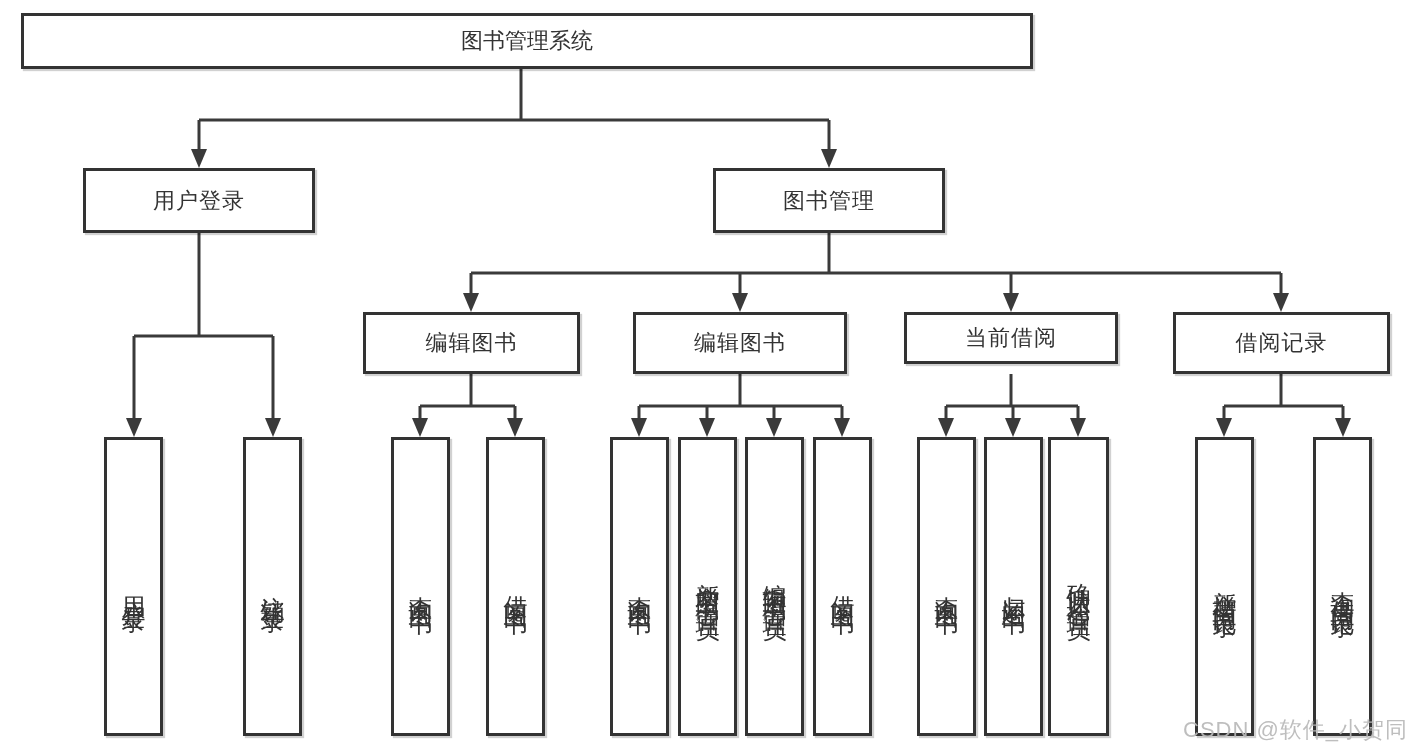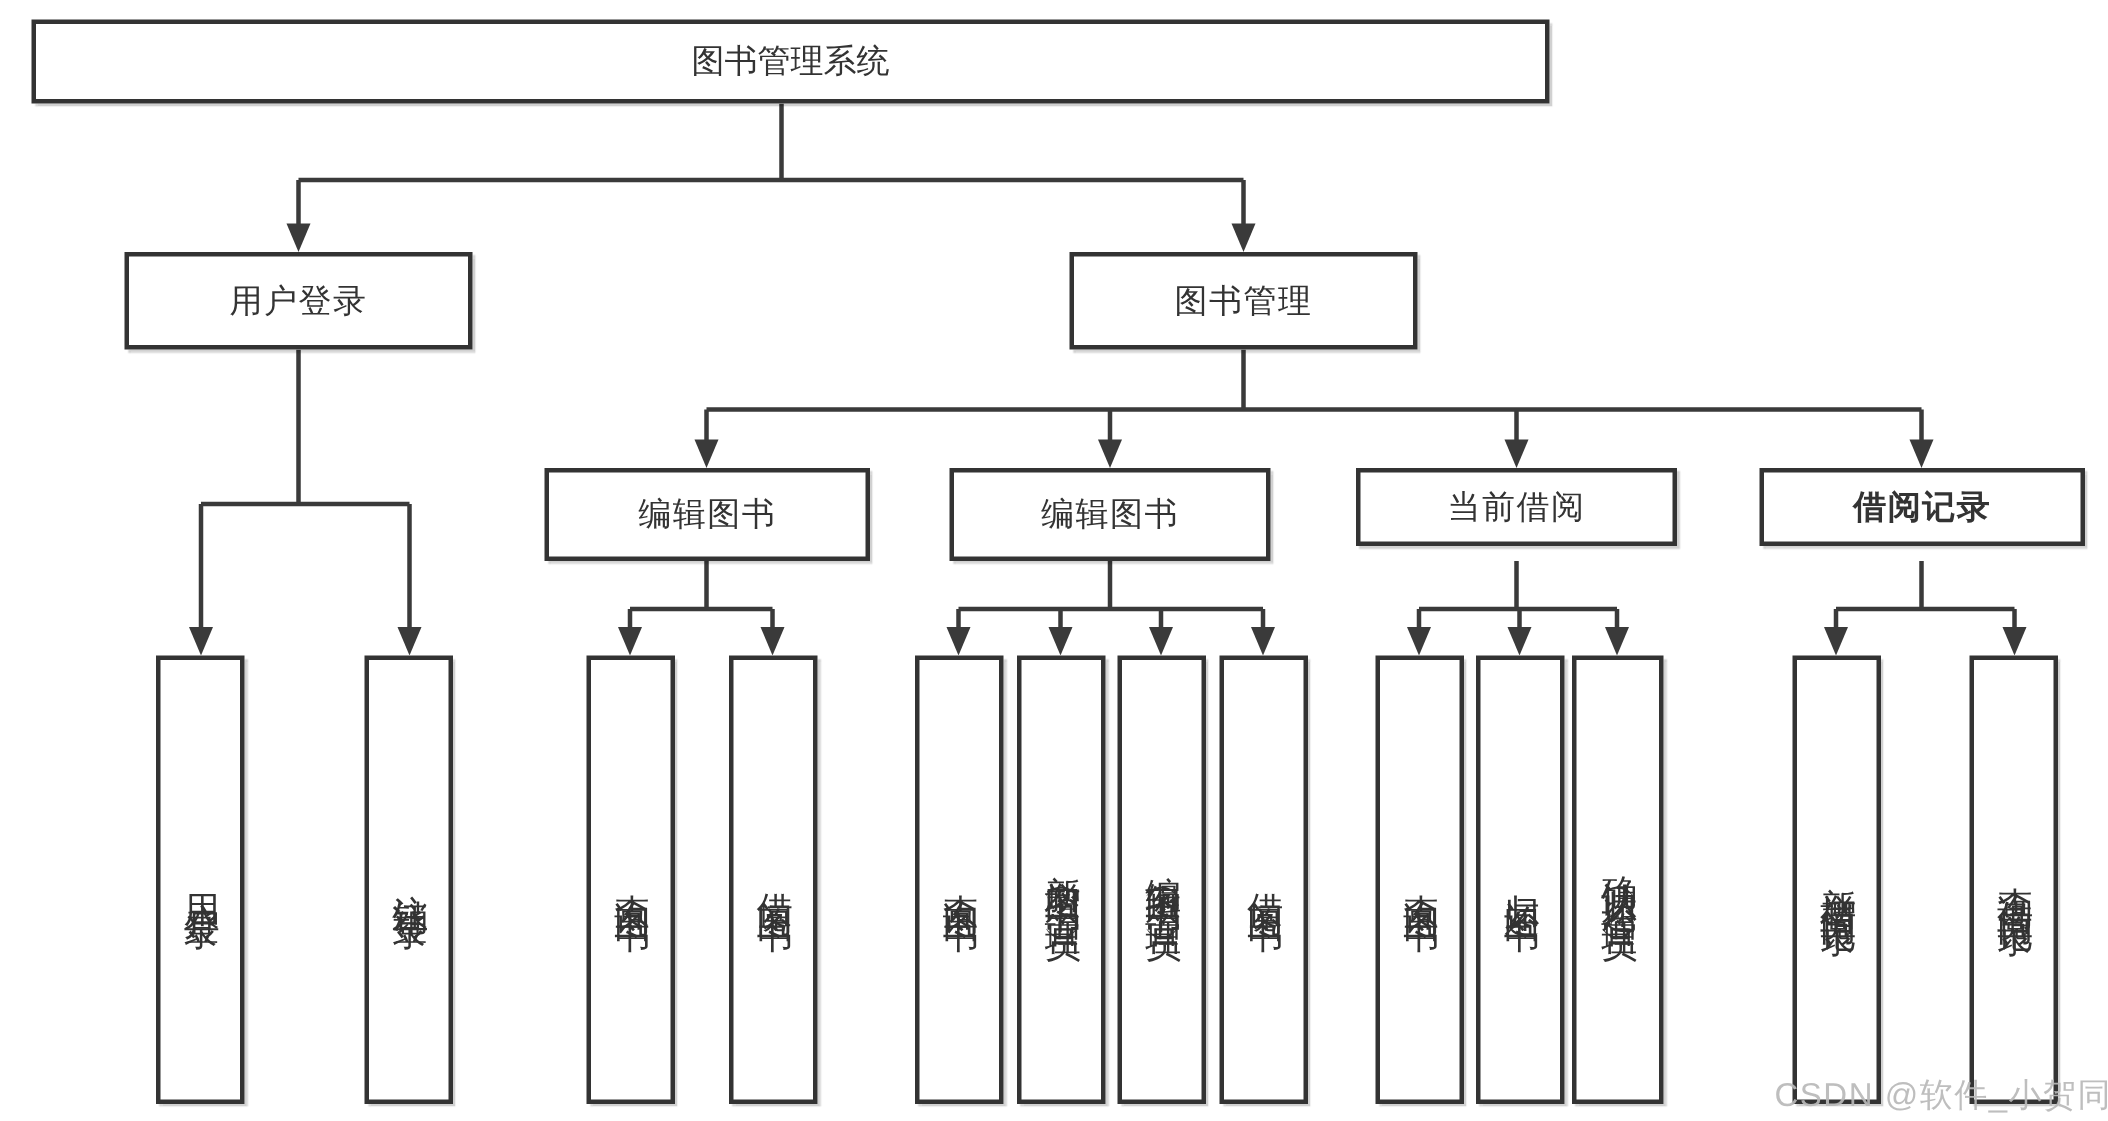--- a/index.html
+++ b/index.html
@@ -113,21 +113,21 @@
 
   <div class="node h" style="left:363px; top:312px; width:217px; height:62px;">
     <span>编辑图书</span>
   </div>
   <div class="node h" style="left:633px; top:312px; width:214px; height:62px;">
     <span>编辑图书</span>
   </div>
   <div class="node h" style="left:904px; top:312px; width:214px; height:52px;">
     <span>当前借阅</span>
   </div>
-  <div class="node h" style="left:1173px; top:312px; width:217px; height:52px;font-weight:bold;">
+  <div class="node h" style="left:1173px; top:312px; width:217px; height:62px;">
     <span>借阅记录</span>
   </div>
 
   <div class="node leaf" style="left:104px;">
     <span class="vtxt">用户登录</span>
   </div>
   <div class="node leaf" style="left:243px;">
     <span class="vtxt">注销登录</span>
   </div>
 

